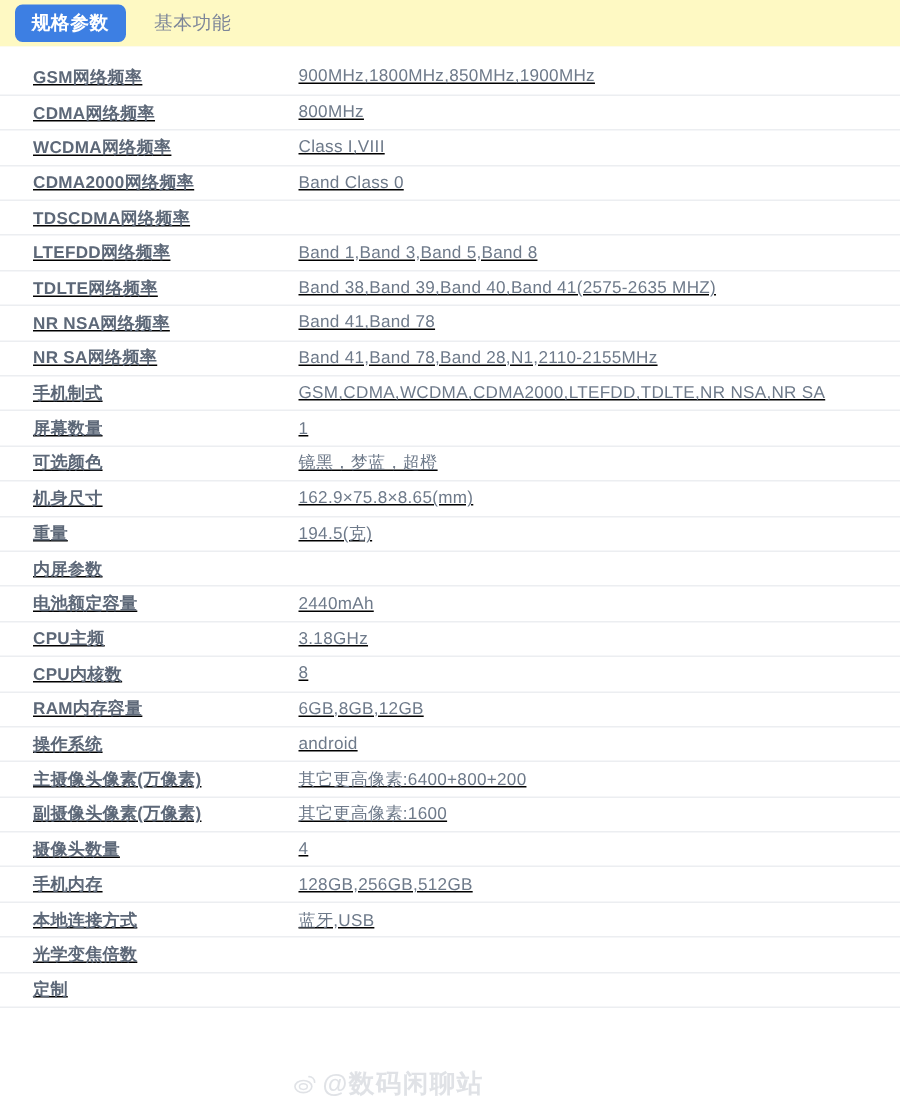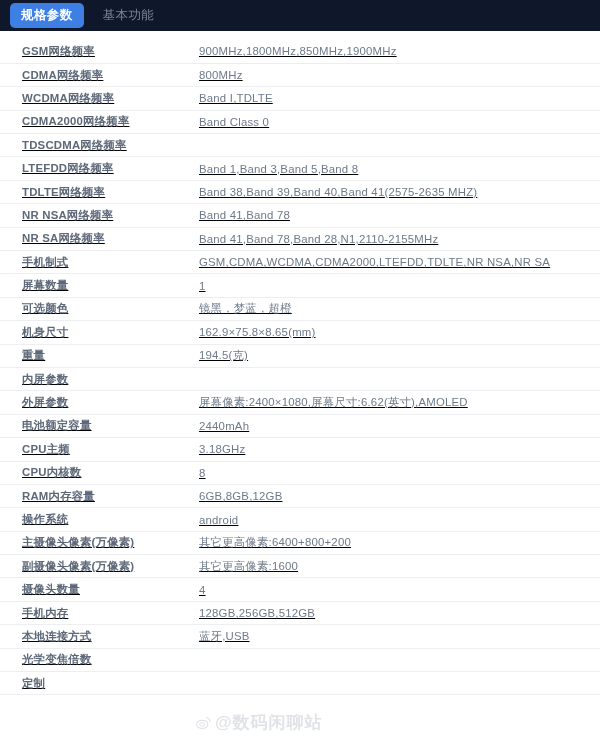--- a/index.html
+++ b/index.html
@@ -11,21 +11,21 @@
     height: 740px;
     background: #f2f3f5;
     font-family: "Liberation Sans", "DejaVu Sans", sans-serif;
     overflow: hidden;
     position: relative;
   }
 
   
   .tabbar {
     height: 31px;
-    background: #0f172a;
+    background: #fef9c3;
     display: flex;
     align-items: center;
     padding: 0 0 0 10px;
     box-sizing: border-box;
   }
   .tab {
     font-size: 12.5px;
     line-height: 1;
     letter-spacing: 0.4px;
     padding: 6px 11px 7px 11px;
@@ -127,21 +127,21 @@
         <tr>
           <td class="cell-label">GSM网络频率</td>
           <td class="cell-value">900MHz,1800MHz,850MHz,1900MHz</td>
         </tr>
         <tr>
           <td class="cell-label">CDMA网络频率</td>
           <td class="cell-value">800MHz</td>
         </tr>
         <tr>
           <td class="cell-label">WCDMA网络频率</td>
-          <td class="cell-value">Band I,TDLTE</td>
+          <td class="cell-value">Class I,VIII</td>
         </tr>
         <tr>
           <td class="cell-label">CDMA2000网络频率</td>
           <td class="cell-value">Band Class 0</td>
         </tr>
         <tr>
           <td class="cell-label">TDSCDMA网络频率</td>
           <td class="cell-value"></td>
         </tr>
         <tr>
@@ -176,24 +176,20 @@
           <td class="cell-label">机身尺寸</td>
           <td class="cell-value">162.9×75.8×8.65(mm)</td>
         </tr>
         <tr>
           <td class="cell-label">重量</td>
           <td class="cell-value">194.5(克)</td>
         </tr>
         <tr>
           <td class="cell-label">内屏参数</td>
           <td class="cell-value"></td>
-        </tr>
-        <tr>
-          <td class="cell-label">外屏参数</td>
-          <td class="cell-value">屏幕像素:2400×1080,屏幕尺寸:6.62(英寸),AMOLED</td>
         </tr>
         <tr>
           <td class="cell-label">电池额定容量</td>
           <td class="cell-value">2440mAh</td>
         </tr>
         <tr>
           <td class="cell-label">CPU主频</td>
           <td class="cell-value">3.18GHz</td>
         </tr>
         <tr>

